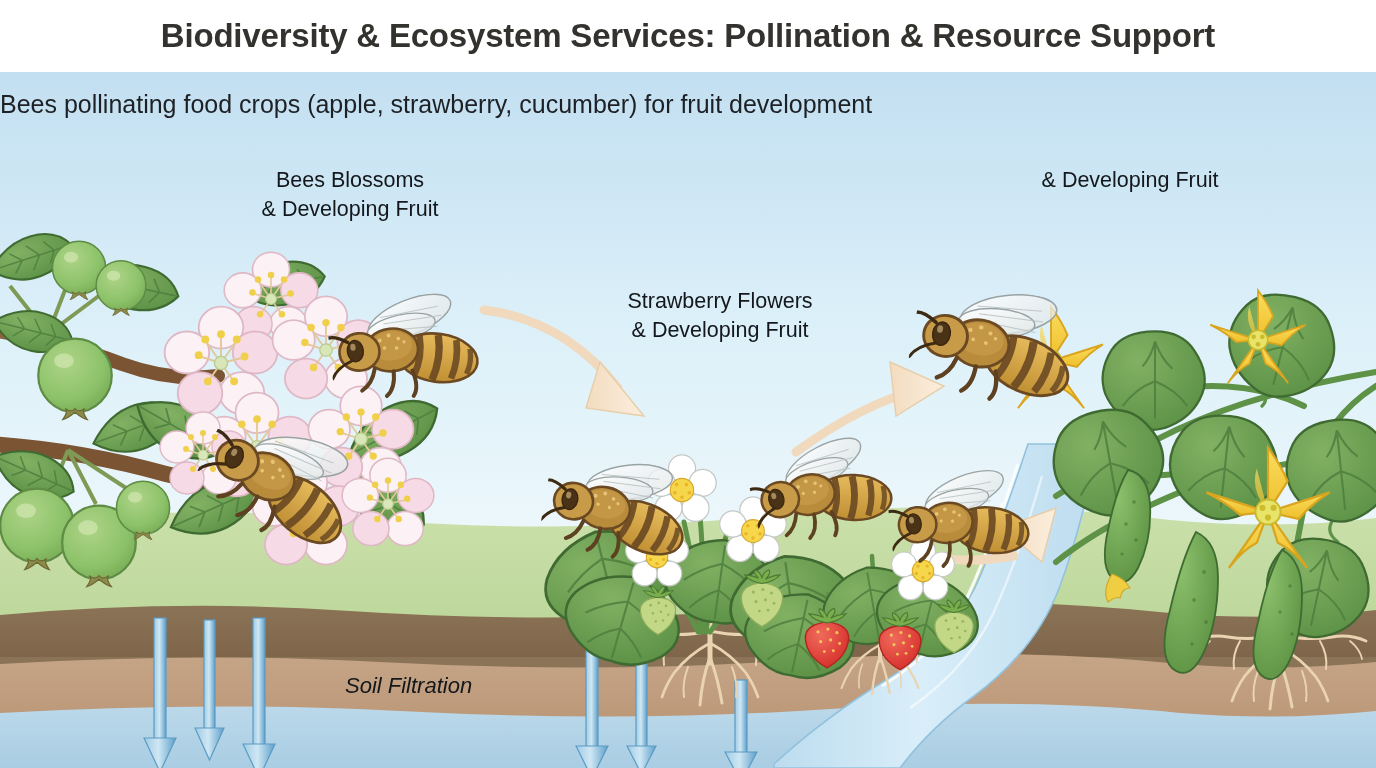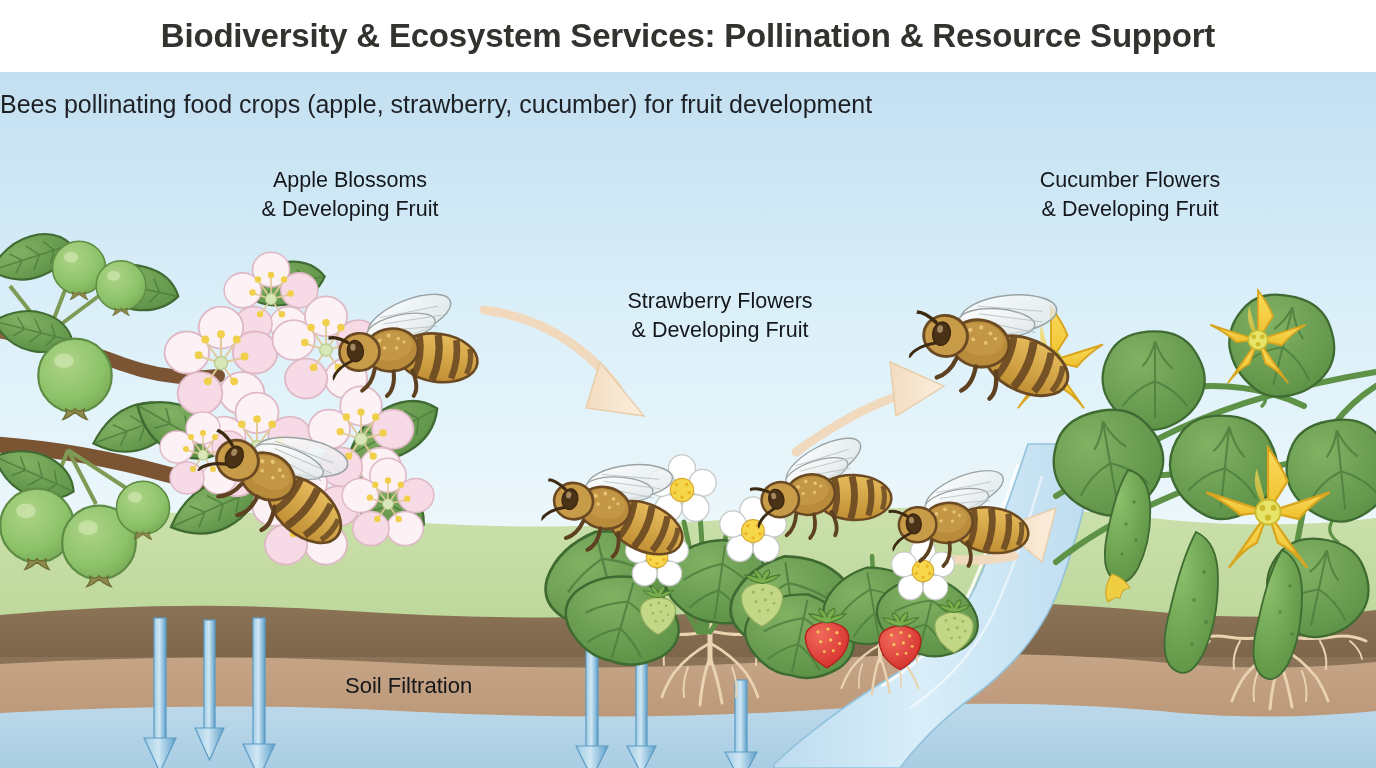--- a/index.html
+++ b/index.html
@@ -32,21 +32,21 @@
 
   .plant-label{
     position:absolute;text-align:center;color:#14171b;
     font-size:21.5px;line-height:29px;pointer-events:none;white-space:nowrap;
   }
   #label-apple{left:200px;top:94px;width:300px;}
   #label-straw{left:560px;top:215px;width:320px;}
   #label-cuke{left:965px;top:94px;width:330px;}
 
   .soil-label{
-    position:absolute;color:#14171b;font-size:22px;pointer-events:none;white-space:nowrap;
+    position:absolute;color:#14171b;font-size:22px;pointer-events:none;white-space:nowrap;font-style:italic;
   }
   #label-soil{left:345px;top:601px;}
   #label-ground{left:289px;top:654px;}
 </style>
 </head>
 <body>
 
 <div id="stage">
 
   <div class="header">
@@ -500,30 +500,29 @@
           </g>
         </g>
       </g>
 
       <use href="#beeSym" x="912" y="218" width="176" height="114" transform="rotate(10 1000 275)"></use>
     </svg>
 
     <div class="subtitle">Bees pollinating food crops (apple, strawberry, cucumber) for fruit development</div>
 
     <div class="plant-label" id="label-apple">
-      <div>Apple Blossoms</div>
+      <div>Bees Blossoms</div>
       <div>&amp; Developing Fruit</div>
     </div>
 
     <div class="plant-label" id="label-straw">
       <div>Strawberry Flowers</div>
       <div>&amp; Developing Fruit</div>
     </div>
 
     <div class="plant-label" id="label-cuke">
-      <div>Cucumber Flowers</div>
       <div>&amp; Developing Fruit</div>
     </div>
 
     <div class="soil-label" id="label-soil">Soil Filtration</div>
 
   </div>
 </div>
 
 </body></html>

